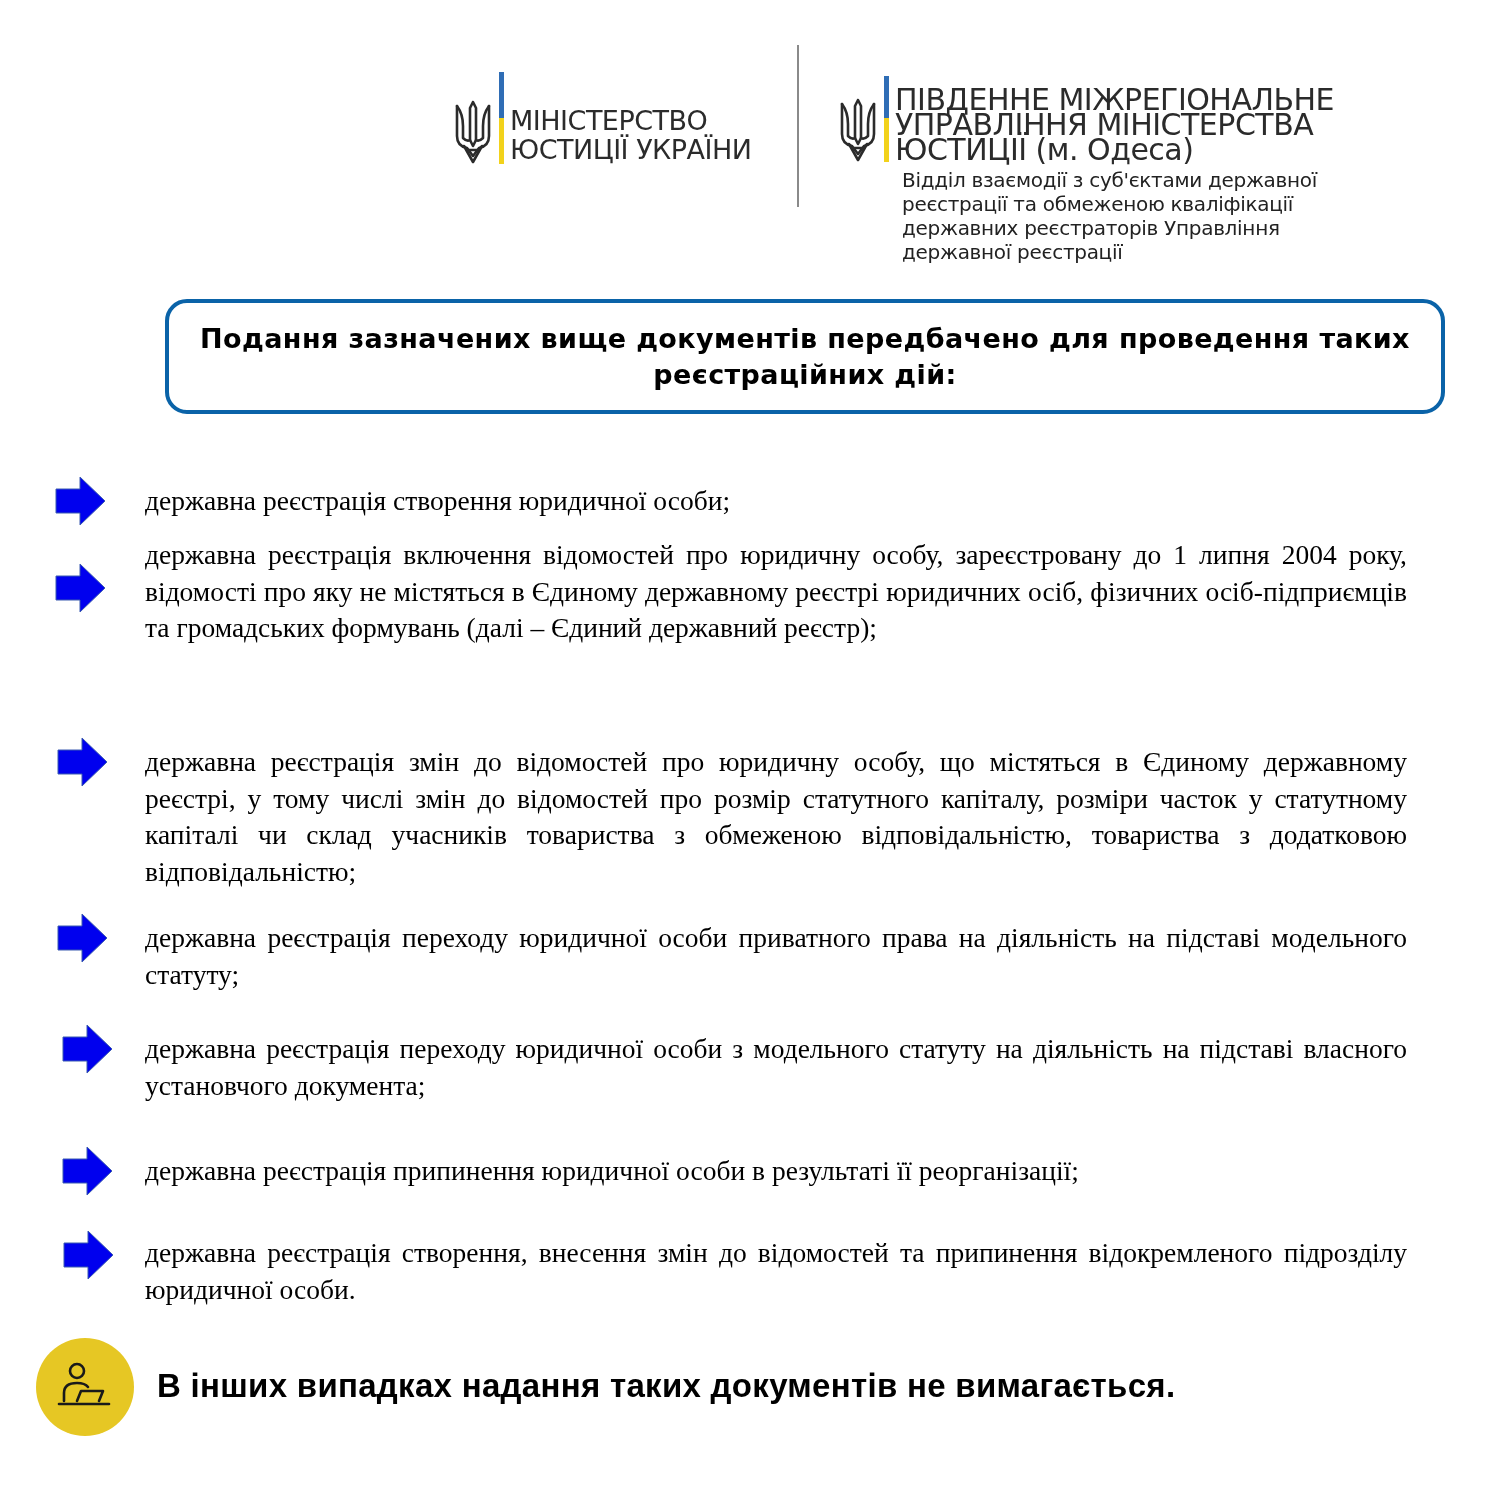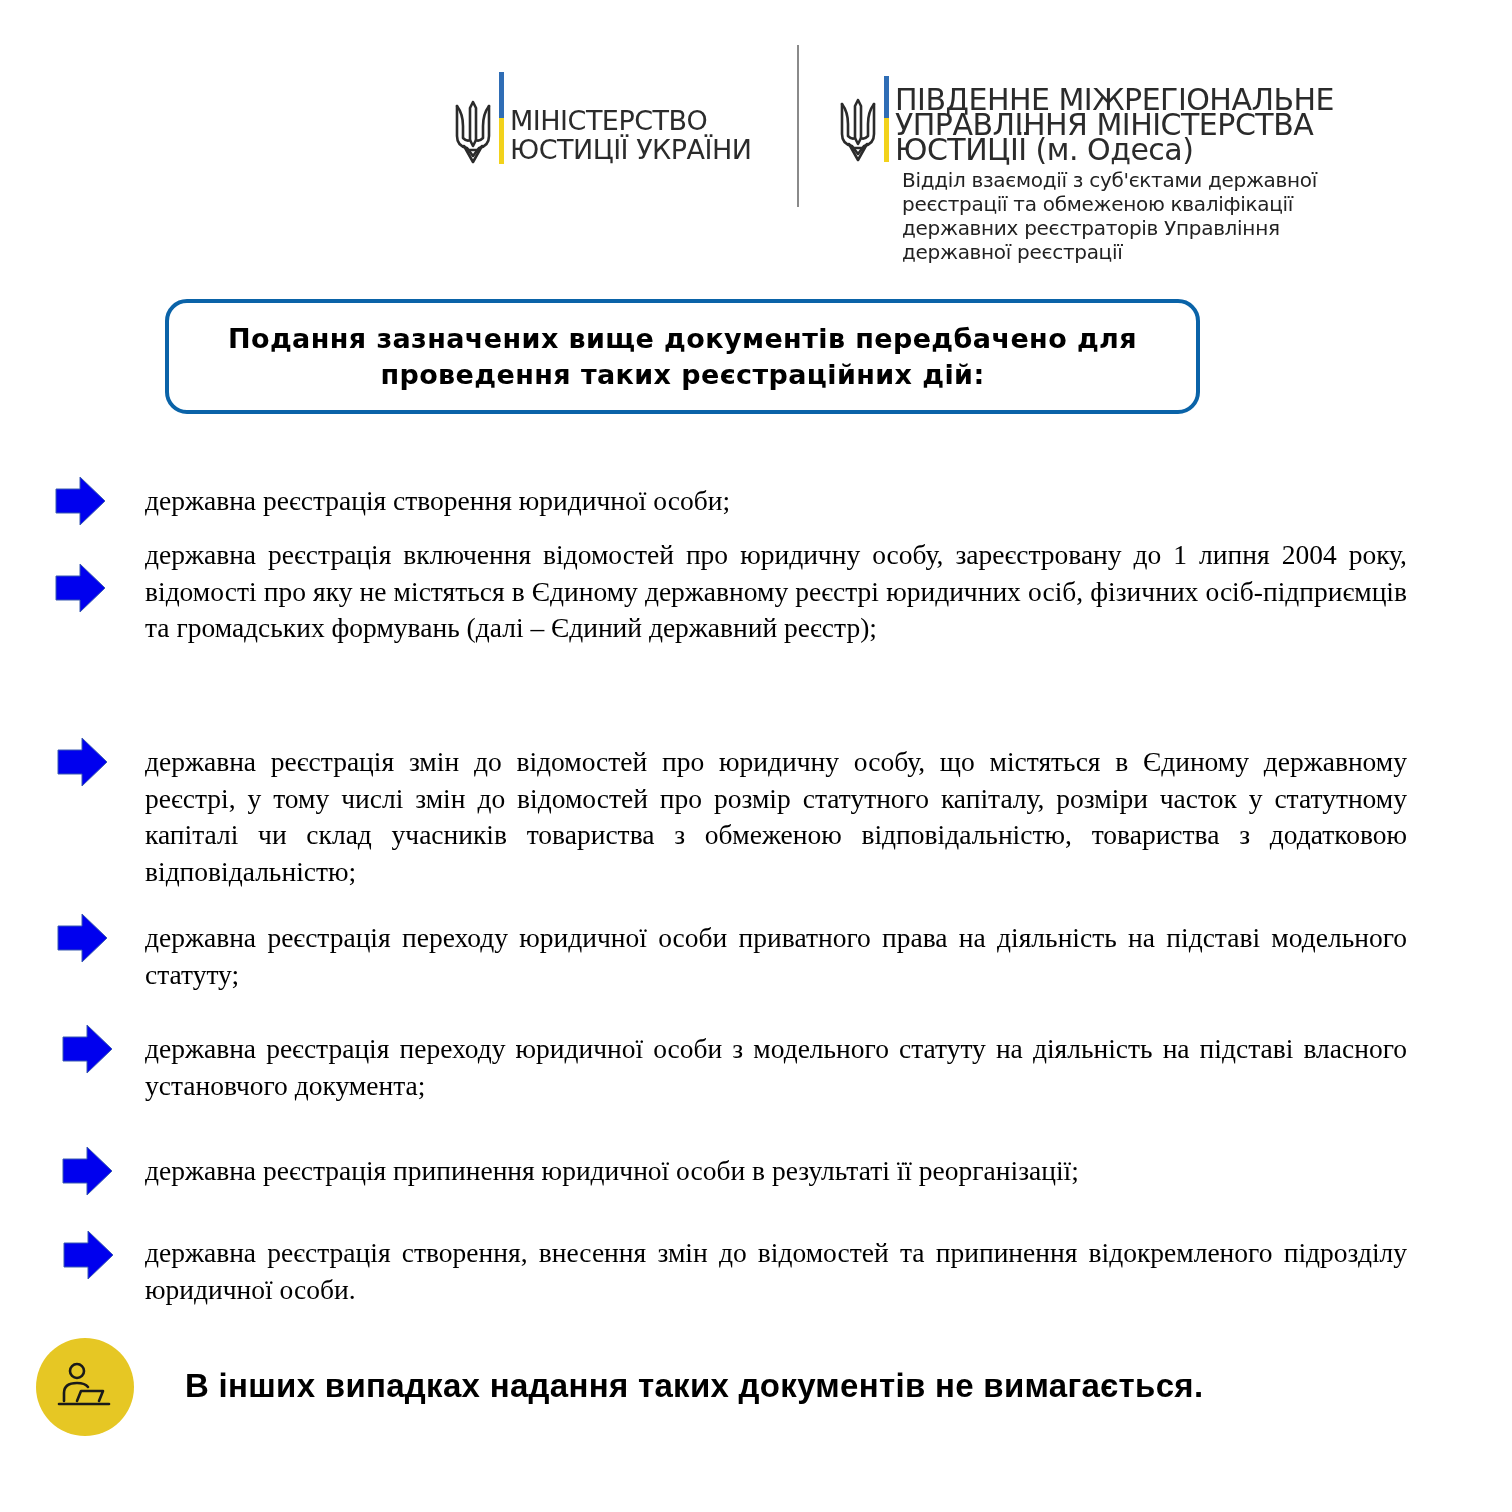--- a/index.html
+++ b/index.html
@@ -21,35 +21,35 @@
   .vdivider { position: absolute; left: 797px; top: 45px; width: 2px; height: 162px; background: #8a8a8a; }
 
   #logo2 { left: 838px; top: 76px; }
   #logo2 .flagbar .blue { height: 42px; }
   #logo2 .flagbar .yellow { height: 44px; }
   #logo2 .logo-text { font-size: 30px; line-height: 25px; font-weight: normal; margin-top: 10px; }
 
   .dept-text { position: absolute; left: 902px; top: 168px; font-size: 20px; line-height: 24px;
                color: #222; font-family: "DejaVu Sans", sans-serif; letter-spacing: -0.3px; }
 
-  .headline-box { position: absolute; left: 165px; top: 299px; width: 1035px; height: 115px;
+  .headline-box { position: absolute; left: 165px; top: 299px; width: 1280px; height: 115px;
                   border: 4px solid #0a63a8; border-radius: 22px; box-sizing: border-box;
                   display: flex; align-items: center; justify-content: flex-end; text-align: center; }
   .headline-box span { font-family: "DejaVu Sans", sans-serif; font-weight: bold; font-size: 27px;
                        line-height: 36px; letter-spacing: 0.4px; padding: 0 10px; }
 
   .item { position: absolute; left: 0; width: 1512px; }
   .item .arrow { position: absolute; width: 52px; height: 50px; }
   .item .text { position: absolute; left: 145px; width: 1262px; font-size: 27.5px; line-height: 36.5px;
                 text-align: justify; font-family: Liberation Serif, serif; }
 
   .footer-circle { position: absolute; left: 36px; top: 1338px; width: 98px; height: 98px;
                    border-radius: 50%; background: #e6c724; display: flex; align-items: center; justify-content: center; }
   .footer-text { position: absolute; left: 157px; top: 1366px; font-family: "Liberation Sans", sans-serif;
-                 font-weight: bold; font-size: 33px; line-height: 40px; letter-spacing: 0.3px; margin-left: 28px; }
+                 font-weight: bold; font-size: 33px; line-height: 40px; letter-spacing: 0.3px; }
 </style>
 </head>
 <body>
 
 <svg width="0" height="0" style="position:absolute">
   <defs>
     <g id="trident-shape" fill="none" stroke="#2b2b2b" stroke-width="2.6" stroke-linejoin="round" stroke-linecap="round">
       <path d="M20 2 L17 8 L17 40 L20 46 L23 40 L23 8 Z"></path>
       <path d="M4 6 L4 36 Q4 46 14 48 L20 56 L26 48 Q36 46 36 36 L36 6"></path>
       <path d="M4 6 Q10 14 10 26 L10 38 Q14 42 17 40"></path>

